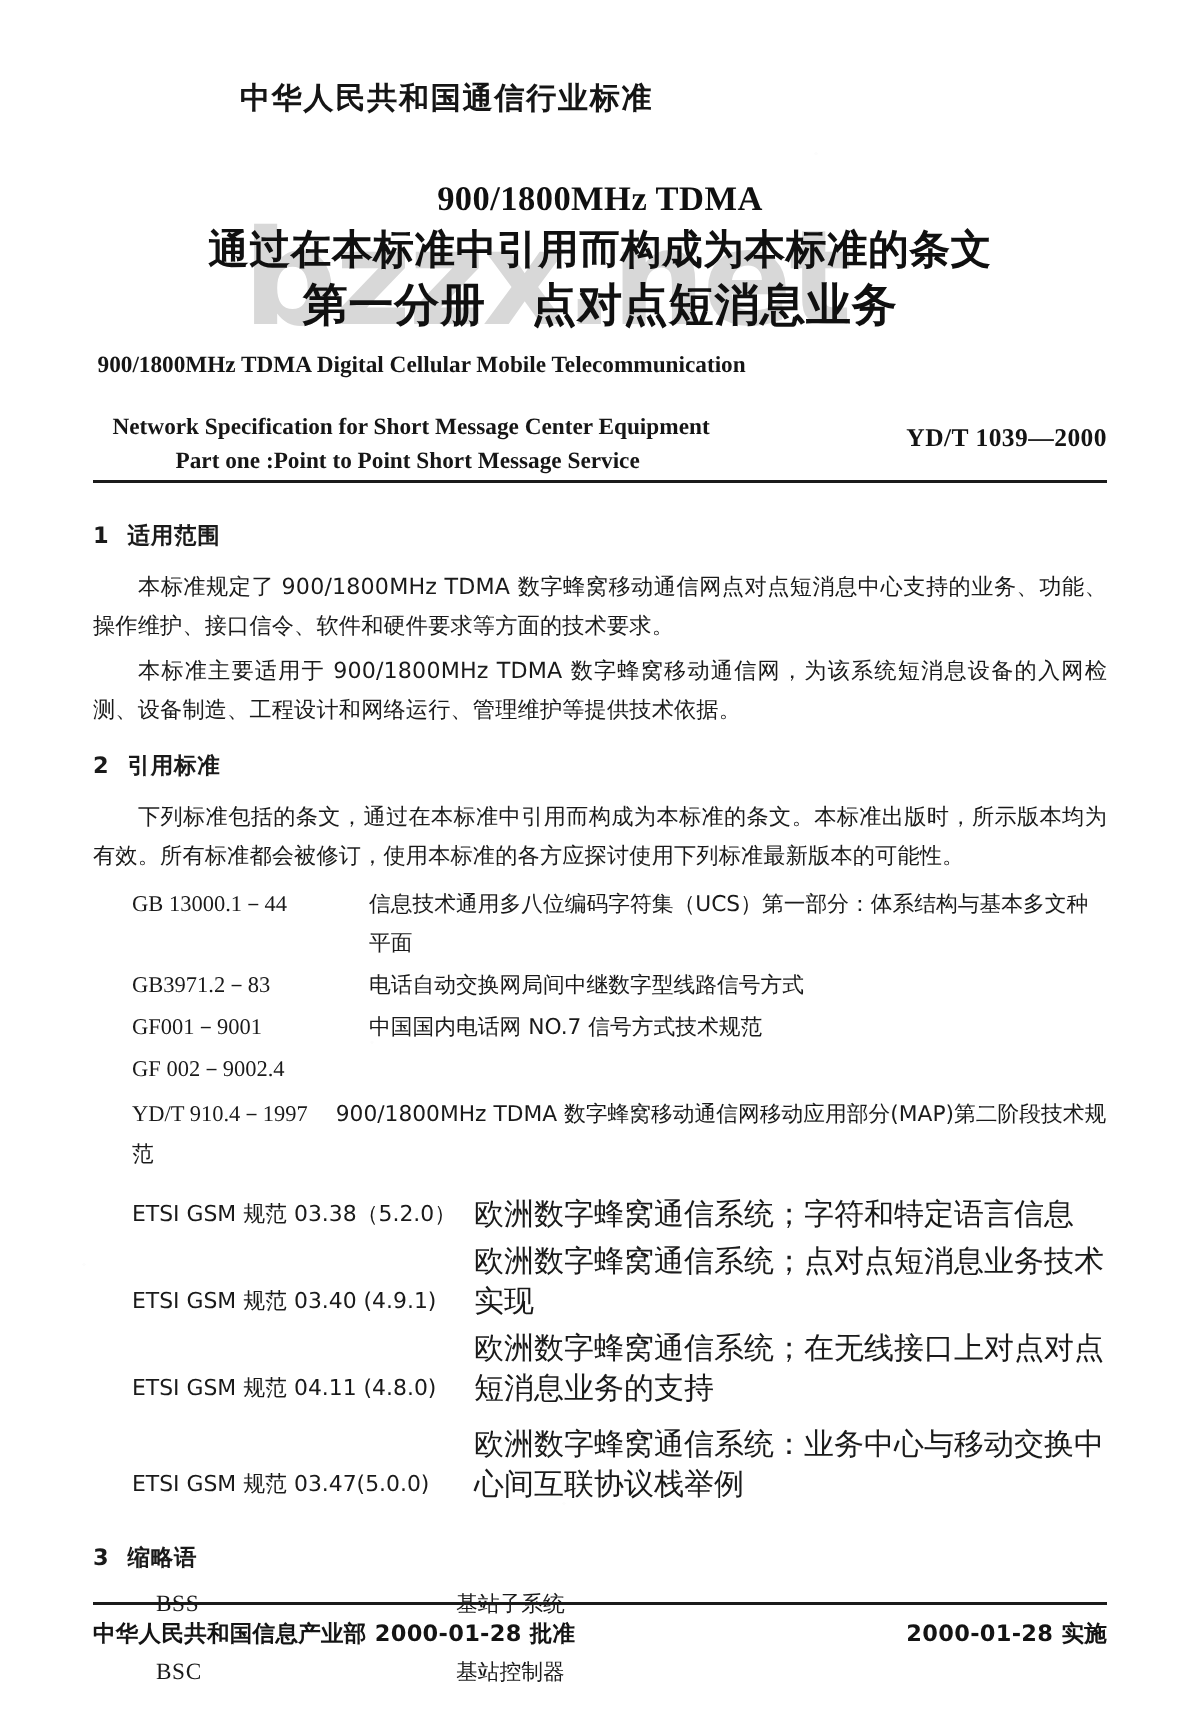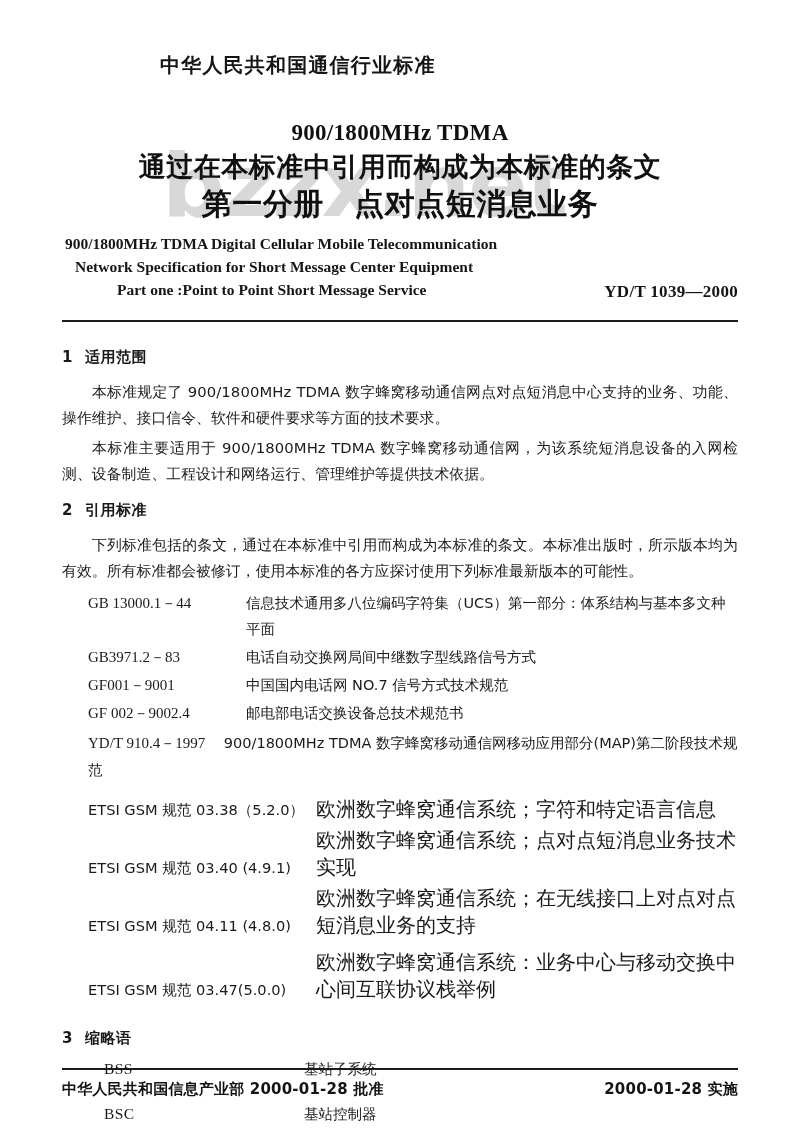--- a/index.html
+++ b/index.html
@@ -105,21 +105,21 @@
     top: 232px;
     width: 560px;
     z-index: 3;
     font-family: "Liberation Serif", serif;
     font-weight: 700;
     font-size: 15.5px;
     line-height: 23px;
     color: #161616;
   }
   .sub-l1 { text-align: left; padding-left: 0; }
-  .sub-l2 { text-align: left; padding-left: 10px; }
+  .sub-l2 { text-align: left; padding-left: 10px; margin-top: 18px; }
   .sub-l3 { text-align: left; padding-left: 52px; }
 
   .std-number {
     position: absolute;
     right: 62px;
     top: 282px;
     font-family: "Liberation Serif", serif;
     font-weight: 700;
     font-size: 17px;
     letter-spacing: .3px;
@@ -309,21 +309,20 @@
       <li class="ref-item">
         <span class="code">GB3971.2－83</span>
         <span class="desc">电话自动交换网局间中继数字型线路信号方式</span>
       </li>
       <li class="ref-item">
         <span class="code">GF001－9001</span>
         <span class="desc">中国国内电话网 NO.7 信号方式技术规范</span>
       </li>
       <li class="ref-item">
         <span class="code">GF 002－9002.4</span>
-        <span class="desc">邮电部电话交换设备总技术规范书</span>
       </li>
       <li class="ref-item block2" style="margin-top:4px;">
         <span class="code">YD/T 910.4－1997</span>
         <span class="desc">900/1800MHz TDMA 数字蜂窝移动通信网移动应用部分(MAP)第二阶段技术规范</span>
       </li>
     </ul>
 
     <div class="etsi-spaced">
       <div class="etsi-row">
         <span class="code">ETSI GSM 规范 03.38（5.2.0）</span>

